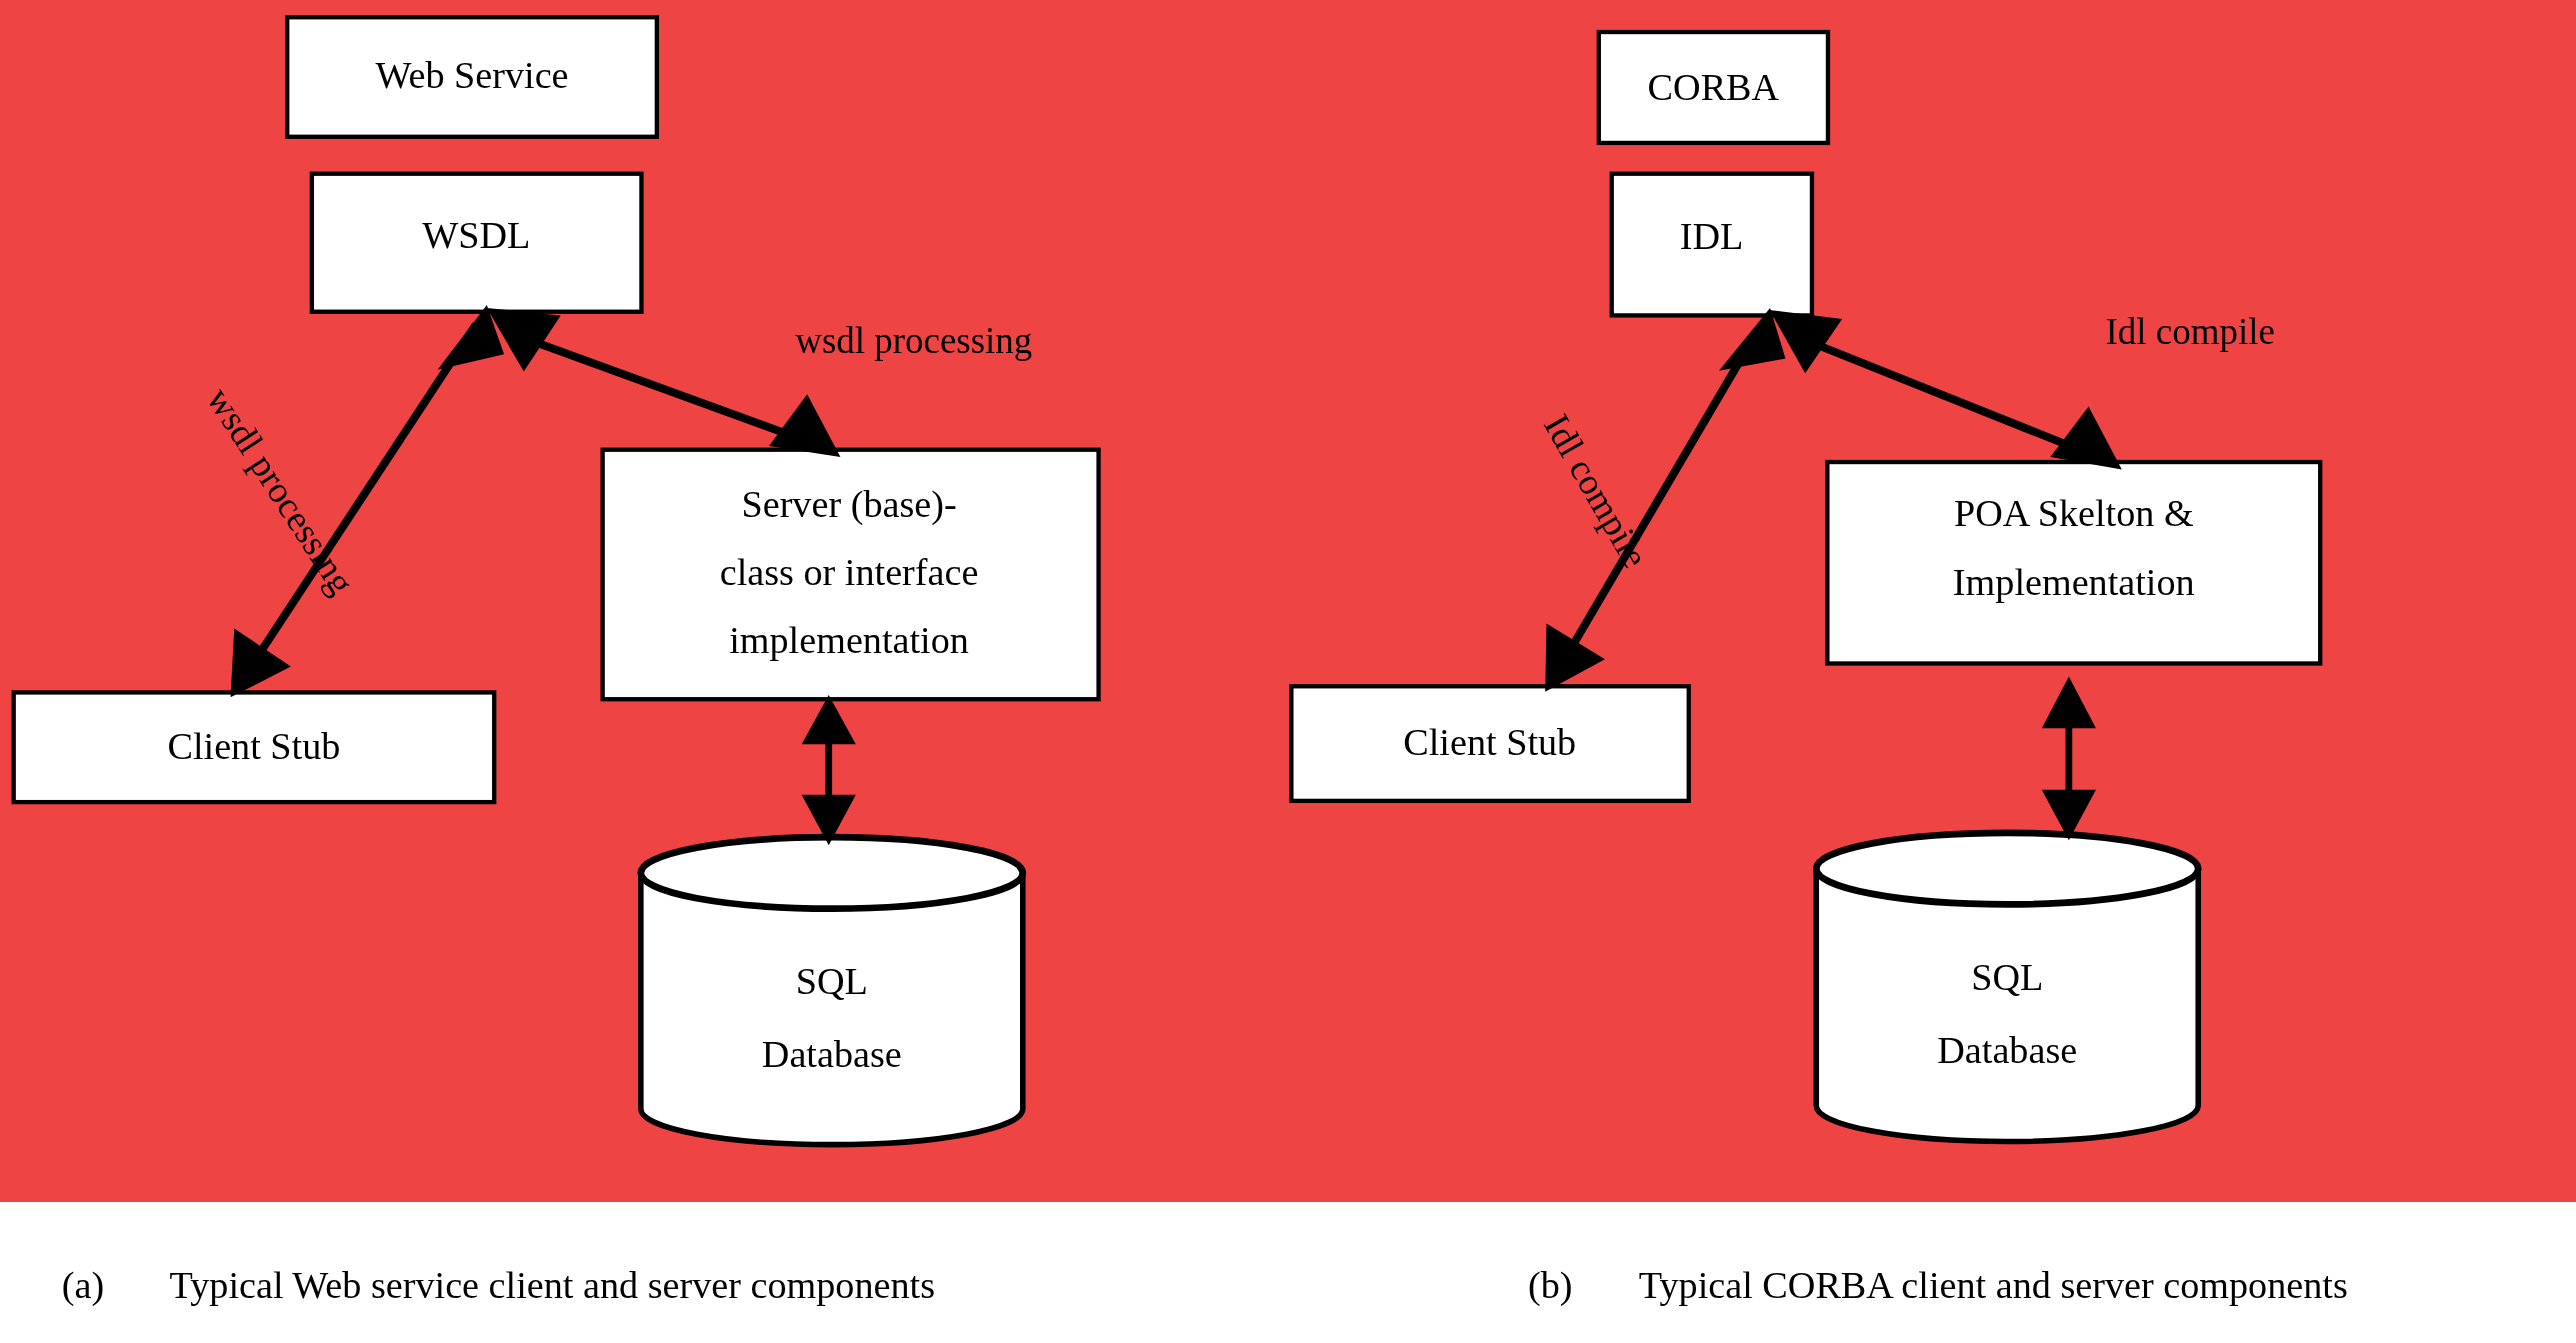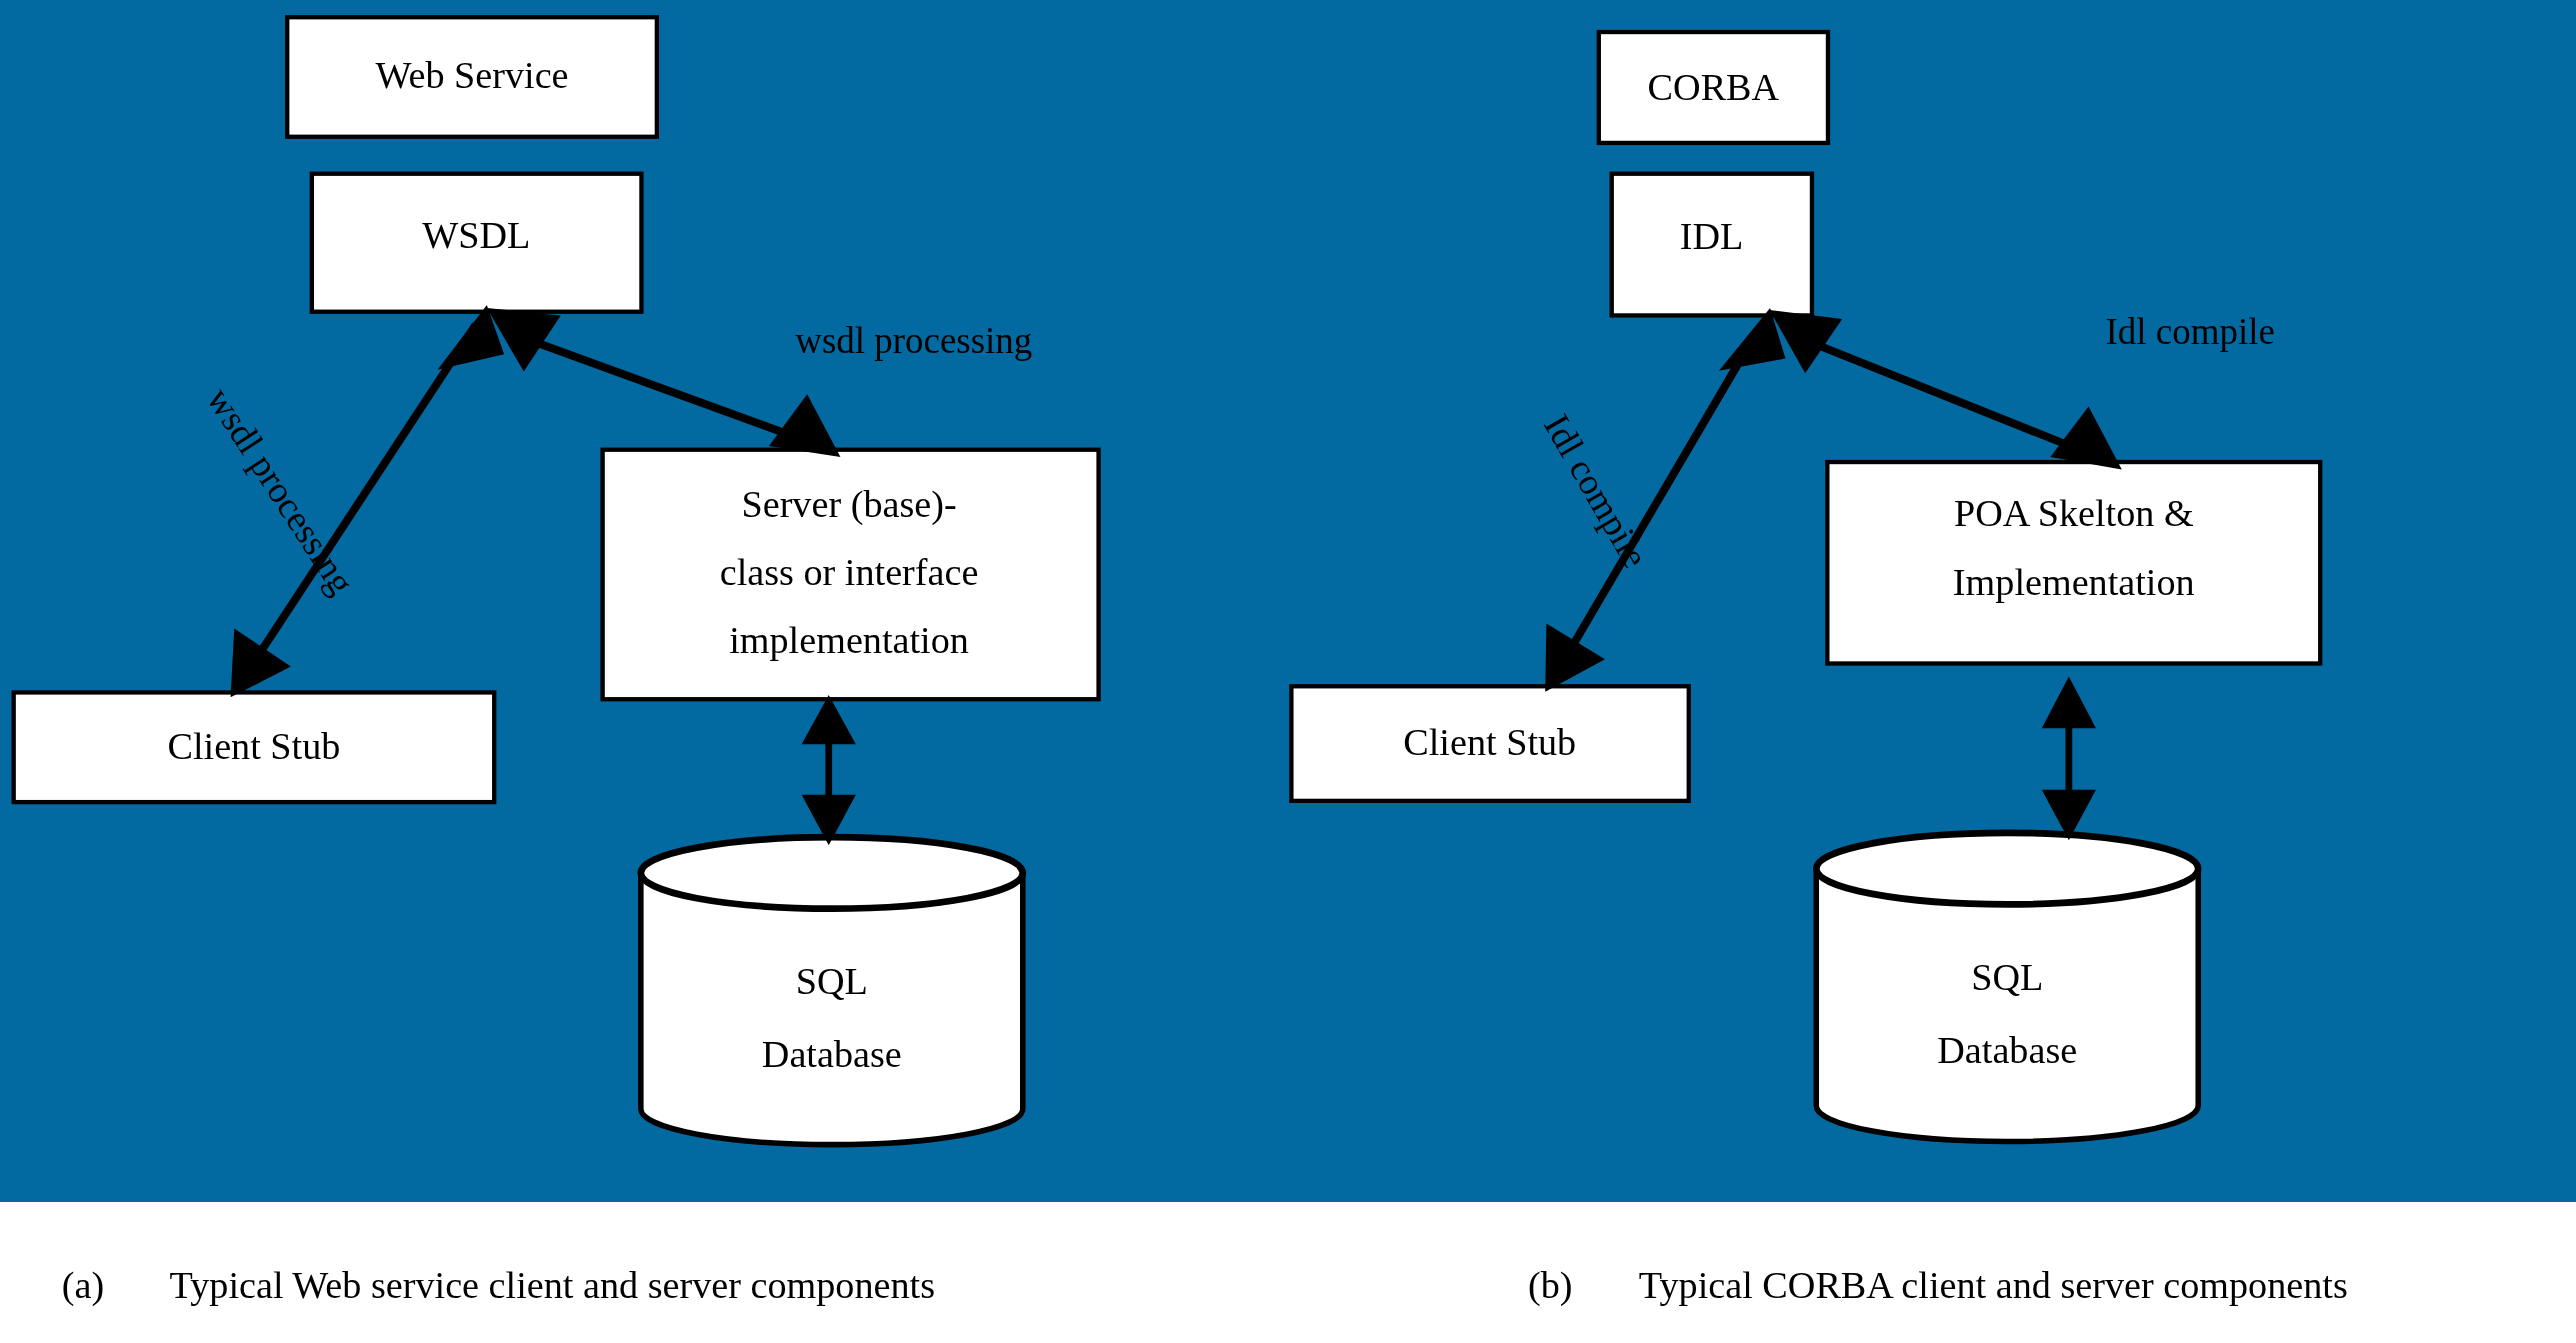--- a/index.html
+++ b/index.html
@@ -11,21 +11,21 @@
     width: 2576px;
     height: 1343px;
     font-family: "Liberation Serif", "DejaVu Serif", serif;
     color: #000000;
     overflow: hidden;
   }
   #canvas {
     position: relative;
     width: 2576px;
     height: 1202px;
-    background: #0369a1;
+    background: #ef4444;
   }
   svg#diagram {
     position: absolute;
     top: 0;
     left: 0;
     width: 2576px;
     height: 1343px;
   }
   .box-rect {
     fill: #ffffff;

